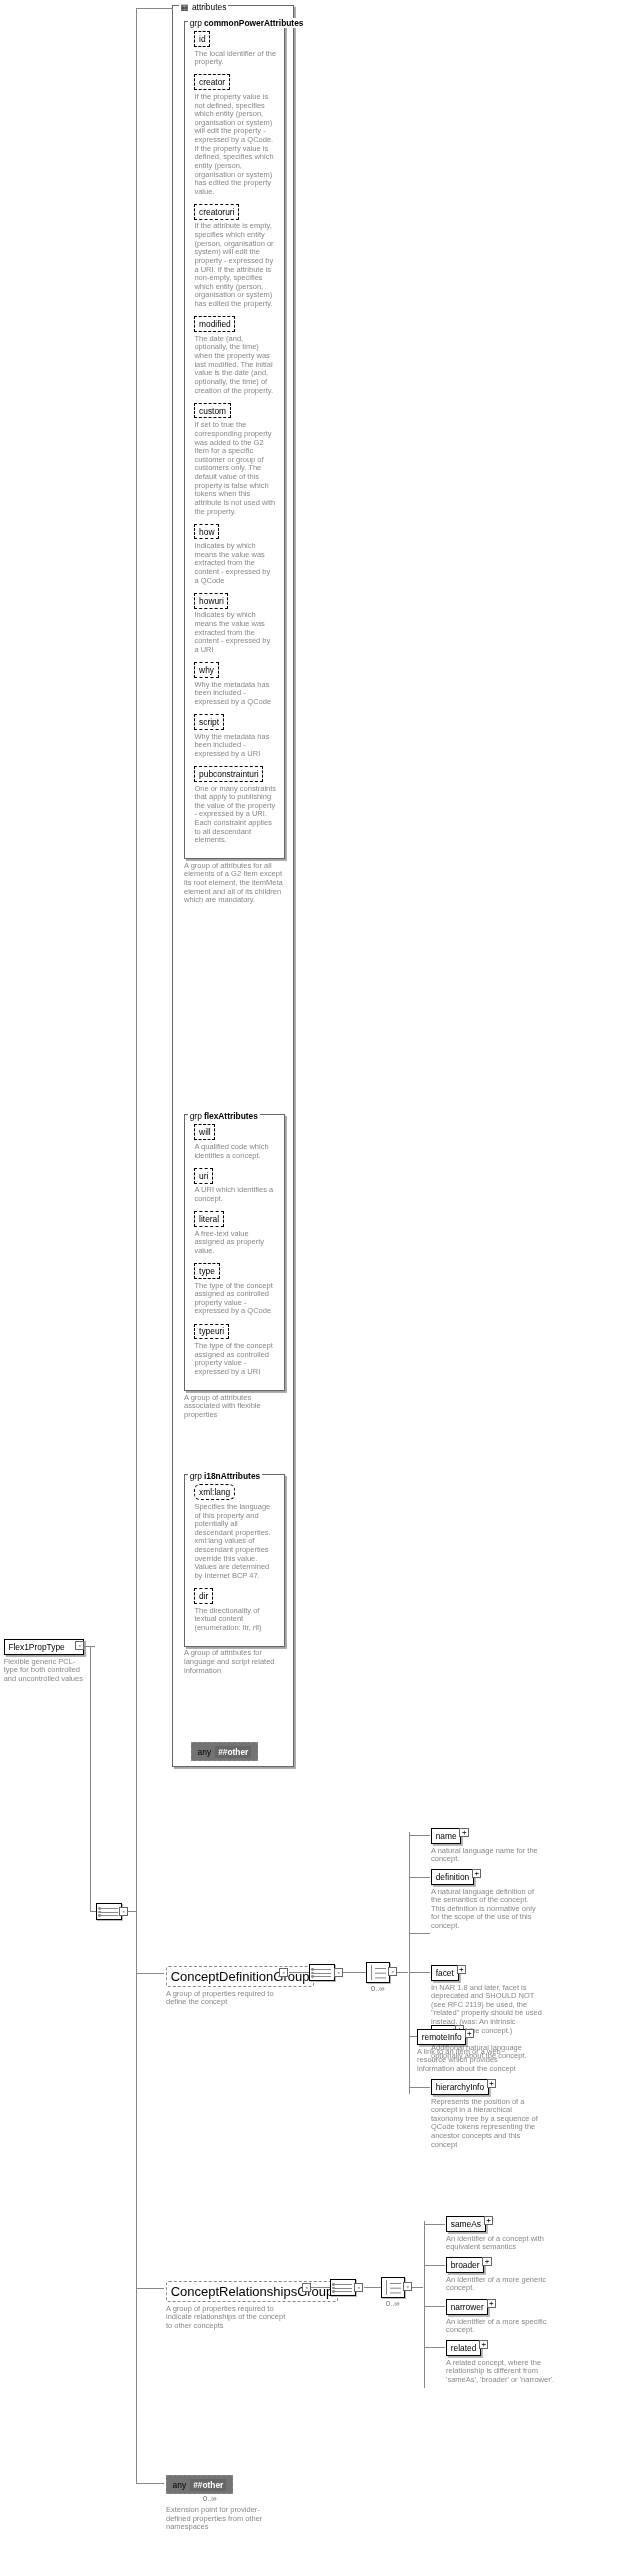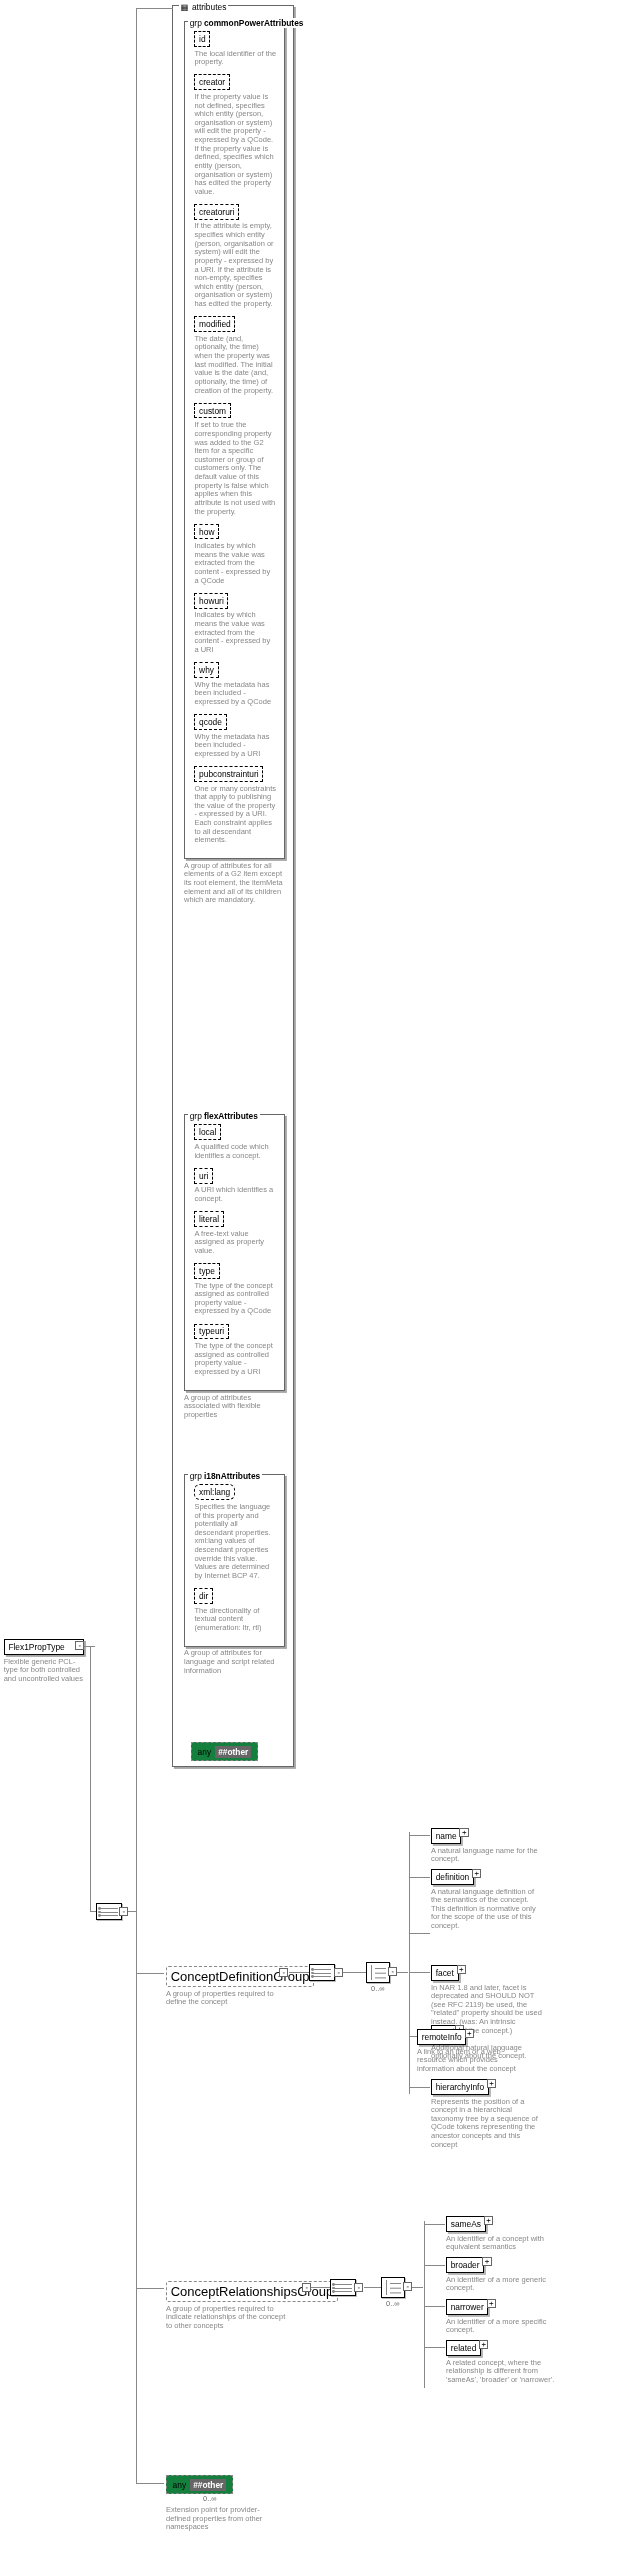--- a/index.html
+++ b/index.html
@@ -19,21 +19,21 @@
     border: 0.9px solid #000;
     background: #fff;
     padding: 1.9px 3.7px;
     font-size: 8.4px;
     white-space: nowrap;
   }
   .box-dash { border: 0.9px dashed #000; background:#fff; padding:1.9px 3.7px; font-size:8.4px; white-space:nowrap;}
   .box-dash-round { border:0.9px dashed #888; border-radius:2.8px; padding:1.9px 3.7px; font-size:13px; white-space:nowrap;}
   .plain-dash {
     border: 0.9px dashed #888;
-    background:#15803d;
+    background:#737373;
     padding: 3.7px 5.6px 3.7px 5.6px;
   }
   .desc {
     color: #888;
     font-size: 7.5px;
     line-height: 1.15;
     margin-top: 2.8px;
     max-width: 103px;
     white-space: normal;
   }
@@ -129,37 +129,37 @@
 
 <div id="grp-common" class="node" style="left:184px; top:20.6px;">
   <div class="bigframe" style="width:101px;">
     <span class="tab" style="left:2.8px;"><span>grp</span></span>
     <span class="tab" style="left:17px; font-weight:bold;">commonPowerAttributes</span>
     <div id="common-items" style="padding:9.4px 5.6px 5.6px 9.4px;">
         <div style="margin-bottom: 7.5px;"><div class="box-dash" style="display: inline-block;">id</div><div class="desc" style="max-width: 82px;">The local identifier of the property.</div></div>
         <div style="margin-bottom: 7.5px;"><div class="box-dash" style="display: inline-block;">creator</div><div class="desc" style="max-width: 82px;">If the property value is not defined, specifies which entity (person, organisation or system) will edit the property - expressed by a QCode. If the property value is defined, specifies which entity (person, organisation or system) has edited the property value.</div></div>
         <div style="margin-bottom: 7.5px;"><div class="box-dash" style="display: inline-block;">creatoruri</div><div class="desc" style="max-width: 82px;">If the attribute is empty, specifies which entity (person, organisation or system) will edit the property - expressed by a URI. If the attribute is non-empty, specifies which entity (person, organisation or system) has edited the property.</div></div>
         <div style="margin-bottom: 7.5px;"><div class="box-dash" style="display: inline-block;">modified</div><div class="desc" style="max-width: 82px;">The date (and, optionally, the time) when the property was last modified. The initial value is the date (and, optionally, the time) of creation of the property.</div></div>
-        <div style="margin-bottom: 7.5px;"><div class="box-dash" style="display: inline-block;">custom</div><div class="desc" style="max-width: 82px;">If set to true the corresponding property was added to the G2 Item for a specific customer or group of customers only. The default value of this property is false which applies when this attribute is not used with the property.</div></div>
+        <div style="margin-bottom: 7.5px;"><div class="box-dash" style="display: inline-block;">custom</div><div class="desc" style="max-width: 82px;">If set to true the corresponding property was added to the G2 Item for a specific customer or group of customers only. The default value of this property is false which tokens when this attribute is not used with the property.</div></div>
         <div style="margin-bottom: 7.5px;"><div class="box-dash" style="display: inline-block;">how</div><div class="desc" style="max-width: 82px;">Indicates by which means the value was extracted from the content - expressed by a QCode</div></div>
         <div style="margin-bottom: 7.5px;"><div class="box-dash" style="display: inline-block;">howuri</div><div class="desc" style="max-width: 82px;">Indicates by which means the value was extracted from the content - expressed by a URI</div></div>
         <div style="margin-bottom: 7.5px;"><div class="box-dash" style="display: inline-block;">why</div><div class="desc" style="max-width: 82px;">Why the metadata has been included - expressed by a QCode</div></div>
-        <div style="margin-bottom: 7.5px;"><div class="box-dash" style="display: inline-block;">qcode</div><div class="desc" style="max-width: 82px;">Why the metadata has been included - expressed by a URI</div></div>
+        <div style="margin-bottom: 7.5px;"><div class="box-dash" style="display: inline-block;">script</div><div class="desc" style="max-width: 82px;">Why the metadata has been included - expressed by a URI</div></div>
         <div style="margin-bottom: 7.5px;"><div class="box-dash" style="display: inline-block;">pubconstrainturi</div><div class="desc" style="max-width: 82px;">One or many constraints that apply to publishing the value of the property - expressed by a URI. Each constraint applies to all descendant elements.</div></div>
       </div>
   </div>
   <div class="desc desc-wide" style="max-width:101px;">A group of attributes for all elements of a G2 Item except its root element, the itemMeta element and all of its children which are mandatory.</div>
 </div>
 
 <div id="grp-flex" class="node" style="left:184px; top:1114px;">
   <div class="bigframe" style="width:101px;">
     <span class="tab" style="left:2.8px;"><span>grp</span></span>
     <span class="tab" style="left:17px; font-weight:bold;">flexAttributes</span>
     <div id="flex-items" style="padding:9.4px 5.6px 5.6px 9.4px;">
-        <div style="margin-bottom: 7.5px;"><div class="box-dash" style="display: inline-block;">local</div><div class="desc" style="max-width: 82px;">A qualified code which identifies a concept.</div></div>
+        <div style="margin-bottom: 7.5px;"><div class="box-dash" style="display: inline-block;">will</div><div class="desc" style="max-width: 82px;">A qualified code which identifies a concept.</div></div>
         <div style="margin-bottom: 7.5px;"><div class="box-dash" style="display: inline-block;">uri</div><div class="desc" style="max-width: 82px;">A URI which identifies a concept.</div></div>
         <div style="margin-bottom: 7.5px;"><div class="box-dash" style="display: inline-block;">literal</div><div class="desc" style="max-width: 82px;">A free-text value assigned as property value.</div></div>
         <div style="margin-bottom: 7.5px;"><div class="box-dash" style="display: inline-block;">type</div><div class="desc" style="max-width: 82px;">The type of the concept assigned as controlled property value - expressed by a QCode</div></div>
         <div style="margin-bottom: 7.5px;"><div class="box-dash" style="display: inline-block;">typeuri</div><div class="desc" style="max-width: 82px;">The type of the concept assigned as controlled property value - expressed by a URI</div></div>
       </div>
   </div>
   <div class="desc" style="max-width:101px;">A group of attributes associated with flexible properties</div>
 </div>
 
 <div id="grp-i18n" class="node" style="left:184px; top:1474px;">

